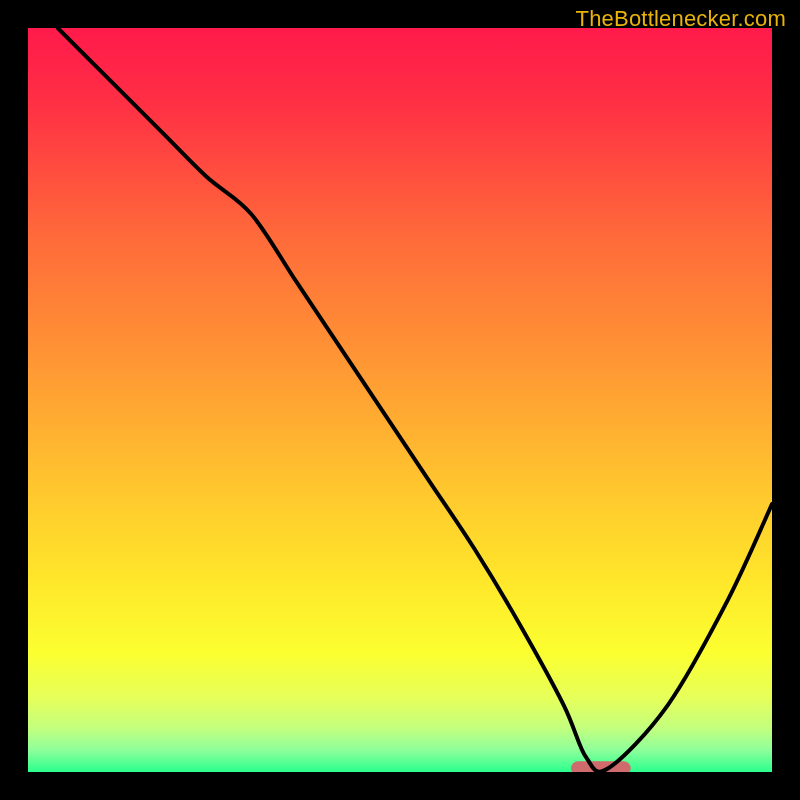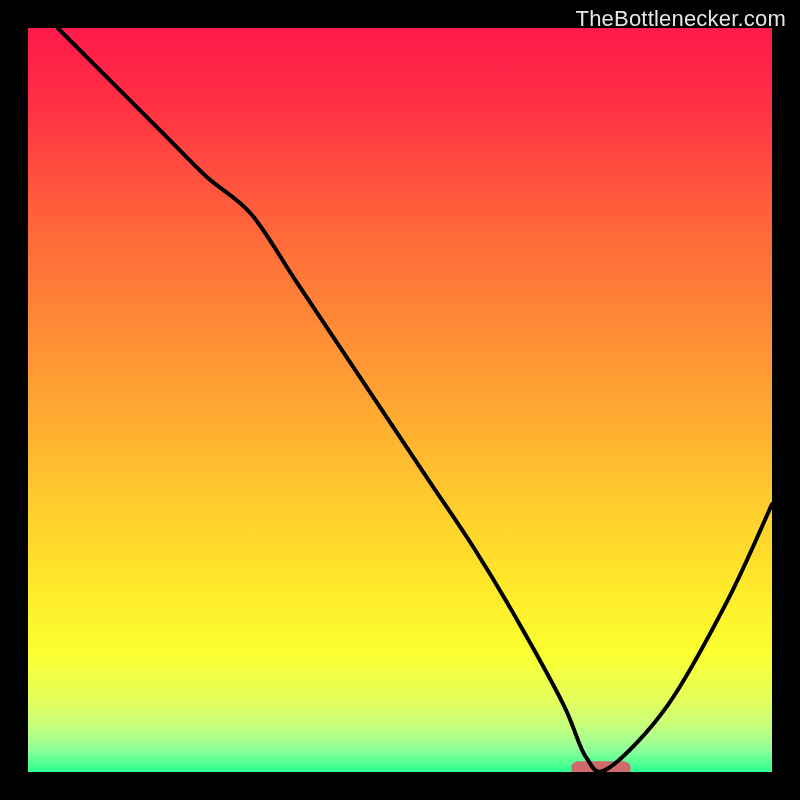--- a/index.html
+++ b/index.html
@@ -23,21 +23,21 @@
     width: 744px;
     height: 744px;
     overflow: hidden;
   }
   .watermark {
     position: absolute;
     top: 6px;
     right: 14px;
     font-family: Arial, Helvetica, sans-serif;
     font-size: 22px;
-    color: #e5e5e5;
+    color: #eab308;
     font-weight: 500;
     letter-spacing: 0.2px;
   }
   svg {
     display: block;
   }
 </style>
 </head>
 <body>
 

